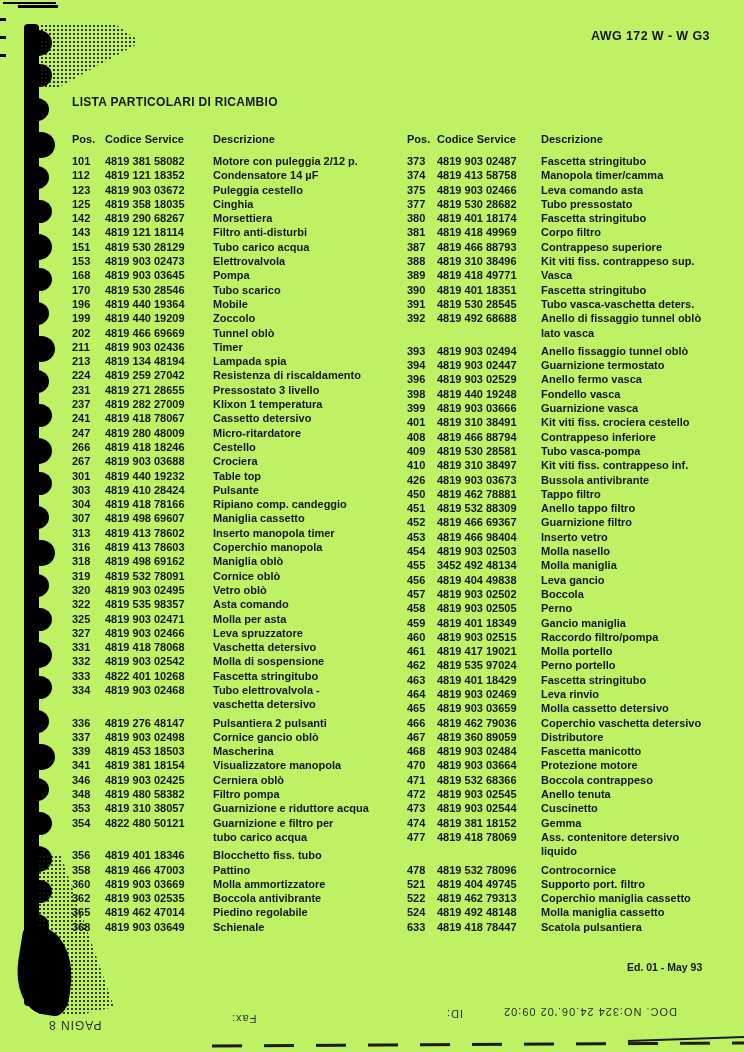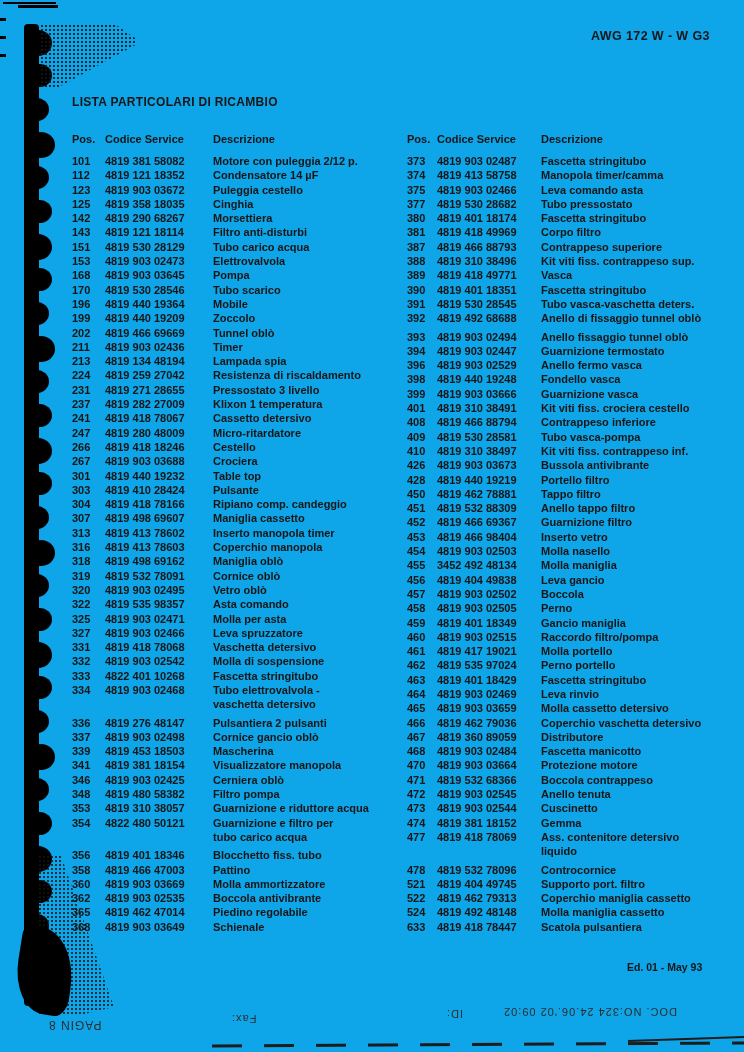--- a/index.html
+++ b/index.html
@@ -1,19 +1,19 @@
 <!DOCTYPE html>
 <html><head>
 <meta charset="utf-8">
 <style>
   html,body{margin:0;padding:0;}
   body{background:#ffffff;}
   .page{
     position:relative;width:744px;height:1052px;overflow:hidden;
-    background:#0ea5e9;color:#161616;
+    background:#bef264;color:#161616;
     font-family:"Liberation Sans",sans-serif;font-weight:700;
   }
   
   .bind-bar{position:absolute;left:24px;top:24px;width:15px;height:982px;background:#000;border-radius:4px;}
   .blob{position:absolute;width:27px;height:26px;background:#000;border-radius:50%;}
   .big-blob{position:absolute;left:17px;top:928px;width:56px;height:86px;background:#000;
     border-radius:12% 68% 22% 58%;transform:rotate(9deg);}
   .speckle{position:absolute;background-image:radial-gradient(#141414 0.8px,transparent 1.3px);
     background-size:4px 4px;}
   .speckle.sp-top{left:40px;top:24px;width:96px;height:64px;opacity:.85;
@@ -441,20 +441,25 @@
         <div class="row">
           <span class="c-pos">391</span>
           <span class="c-code">4819 530 28545</span>
           <span class="c-desc">Tubo vasca-vaschetta deters.</span>
         </div>
         <div class="row">
           <span class="c-pos">392</span>
           <span class="c-code">4819 492 68688</span>
           <span class="c-desc">Anello di fissaggio tunnel oblò</span>
         </div>
+        <div class="row">
+          <span class="c-pos"></span>
+          <span class="c-code"></span>
+          <span class="c-desc">lato vasca</span>
+        </div>
         <div class="gap-row"></div>
         <div class="row">
           <span class="c-pos">393</span>
           <span class="c-code">4819 903 02494</span>
           <span class="c-desc">Anello fissaggio tunnel oblò</span>
         </div>
         <div class="row">
           <span class="c-pos">394</span>
           <span class="c-code">4819 903 02447</span>
           <span class="c-desc">Guarnizione termostato</span>
@@ -491,25 +496,20 @@
         </div>
         <div class="row">
           <span class="c-pos">410</span>
           <span class="c-code">4819 310 38497</span>
           <span class="c-desc">Kit viti fiss. contrappeso inf.</span>
         </div>
         <div class="row">
           <span class="c-pos">426</span>
           <span class="c-code">4819 903 03673</span>
           <span class="c-desc">Bussola antivibrante</span>
-        </div>
-        <div class="row">
-          <span class="c-pos">428</span>
-          <span class="c-code">4819 440 19219</span>
-          <span class="c-desc">Portello filtro</span>
         </div>
         <div class="row">
           <span class="c-pos">450</span>
           <span class="c-code">4819 462 78881</span>
           <span class="c-desc">Tappo filtro</span>
         </div>
         <div class="row">
           <span class="c-pos">451</span>
           <span class="c-code">4819 532 88309</span>
           <span class="c-desc">Anello tappo filtro</span>

